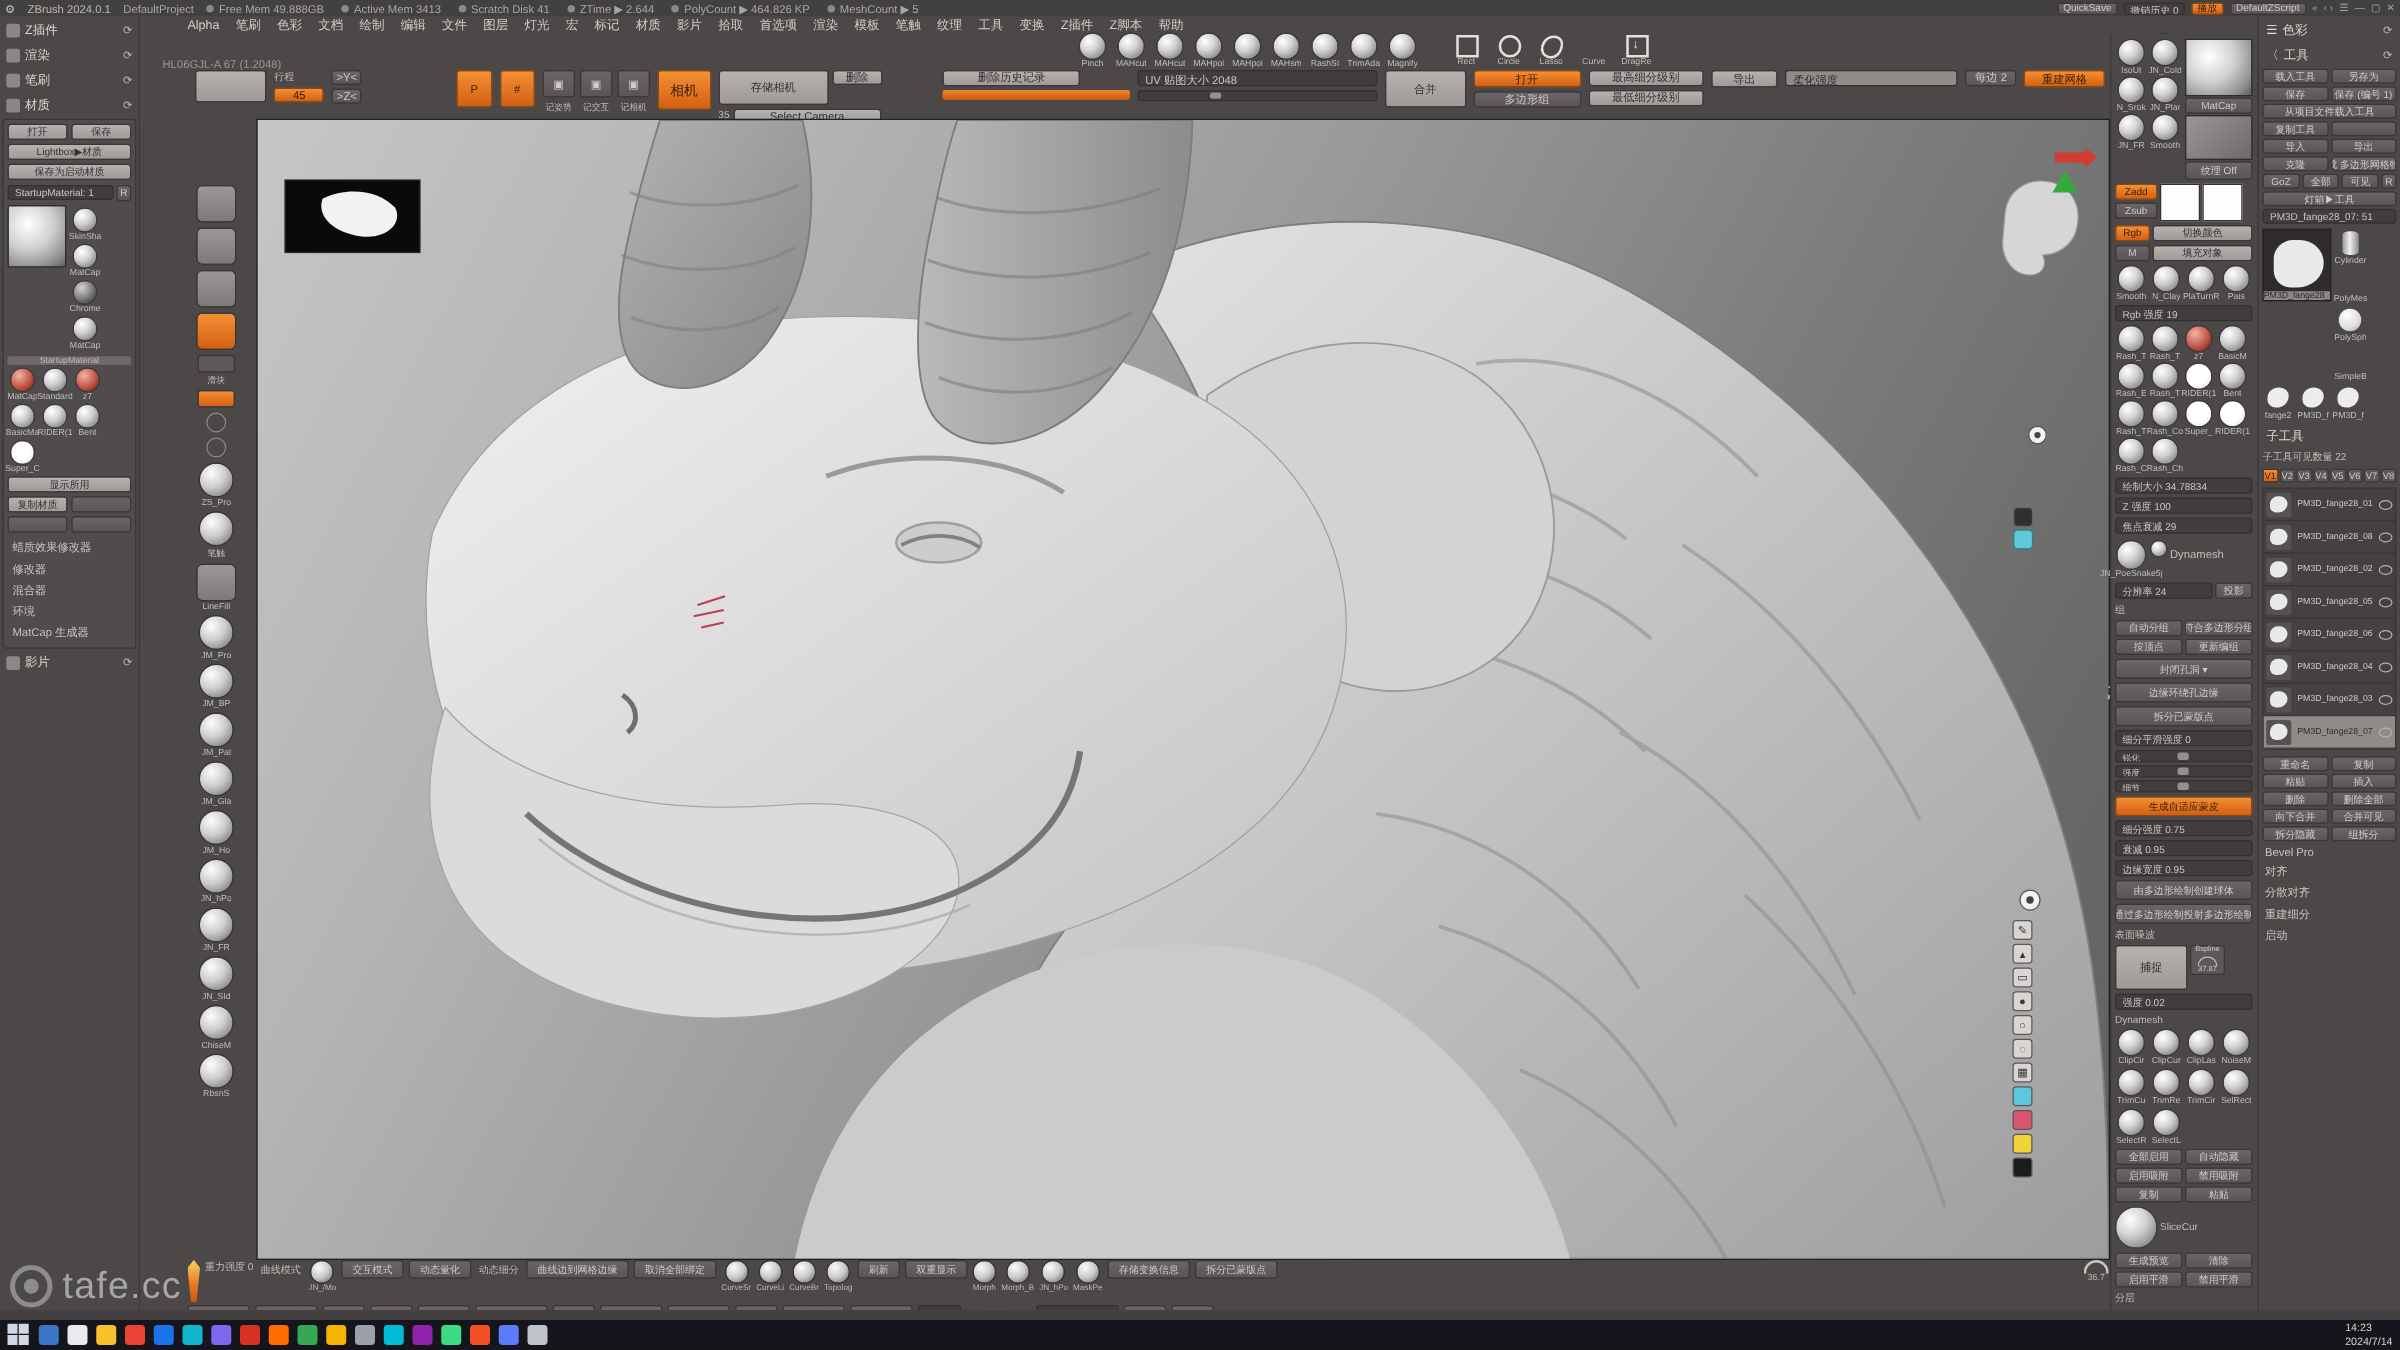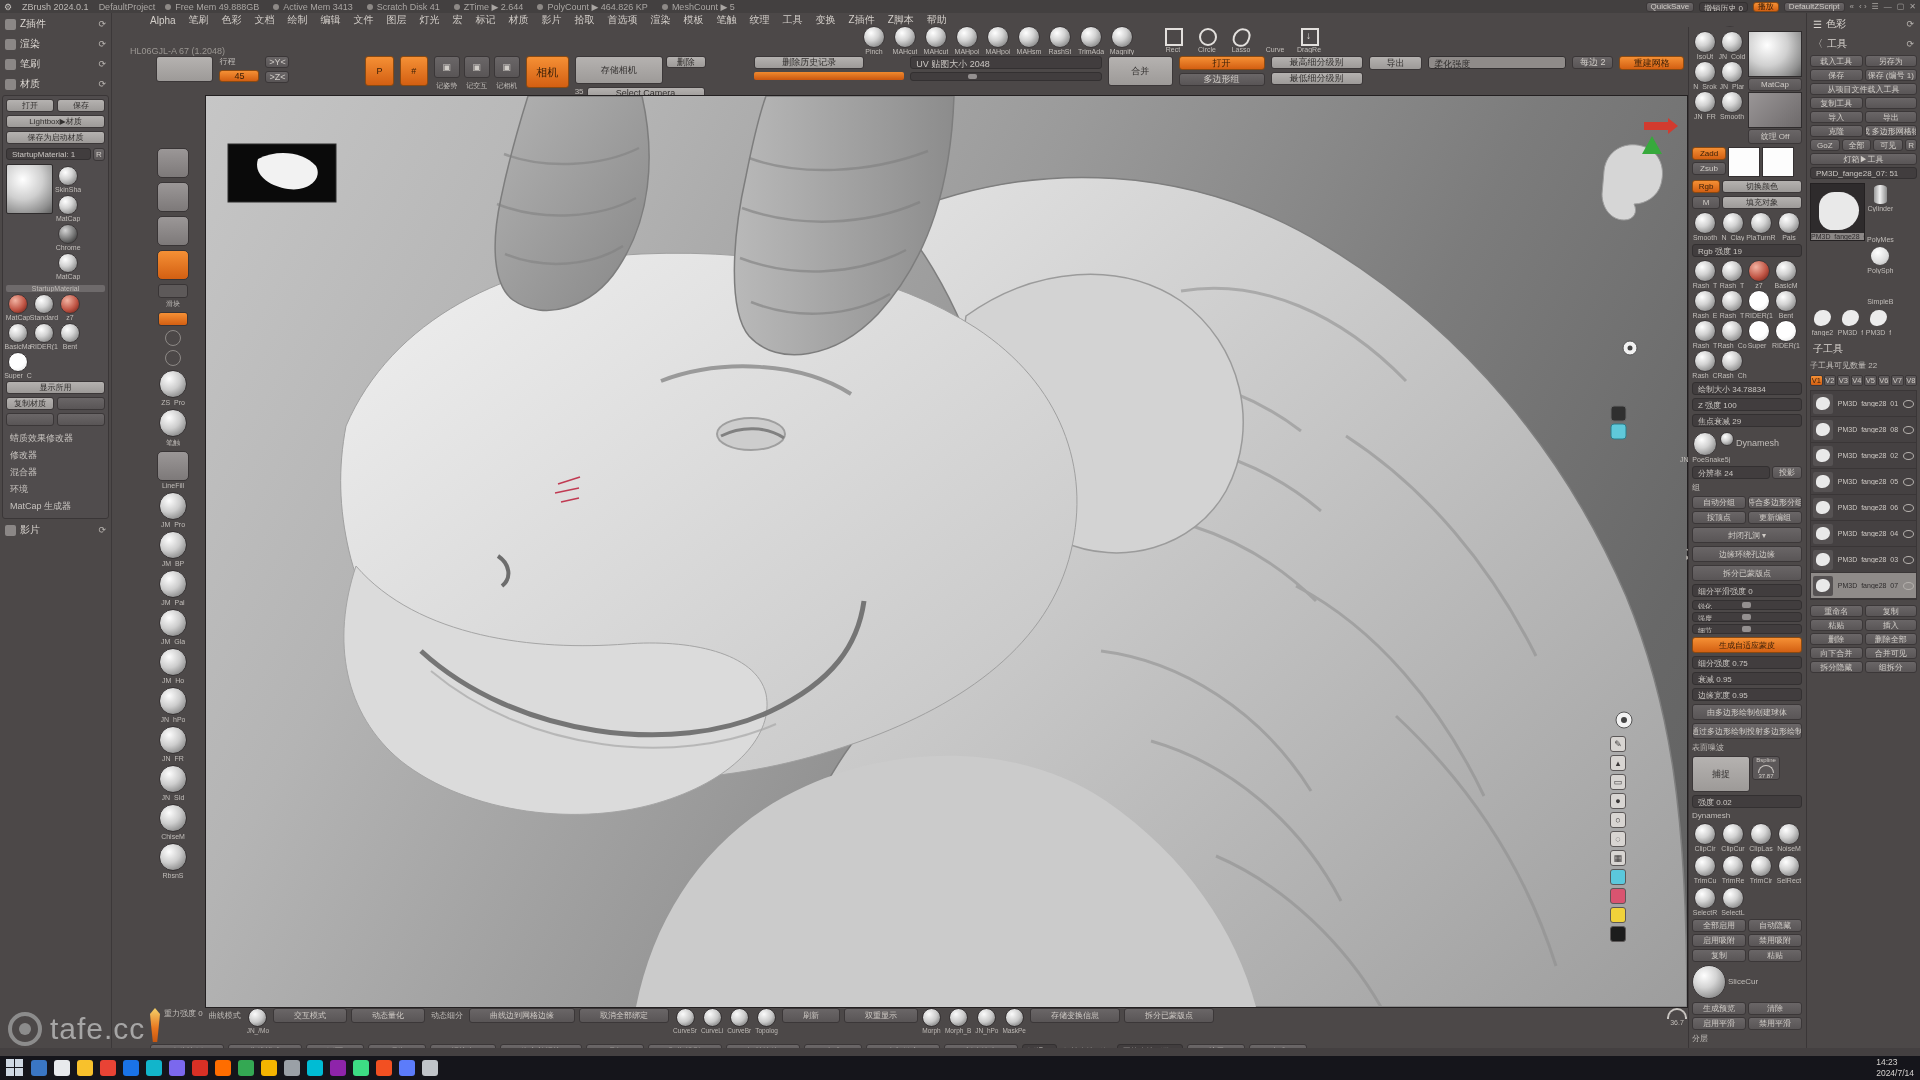--- a/index.html
+++ b/index.html
@@ -137,21 +137,21 @@
   #vtabs{display:flex;gap:1px;margin-top:2px}
   #vtabs .vt{flex:1;font-size:7.5px;text-align:center;background:#5c5859;border:1px solid #3b3738;border-radius:2px;color:#cfcac5}
   #vtabs .vt:first-child{background:linear-gradient(#f59035,#d35f12);color:#3c2008}
   .dact{display:grid;grid-template-columns:1fr 1fr;gap:2px;margin-top:3px}
   .dfoot{font-size:9px;color:#c9c5c1;padding:2px 2px}
   
   #bottom{left:150px;top:1008px;width:1540px;height:40px;display:flex;flex-direction:column;gap:2px}
   .brow{display:flex;gap:4px;align-items:flex-start}
   .bi{display:flex;flex-direction:column;align-items:center}
   .bi.btn2{background:linear-gradient(#6a6667,#595556);border:1px solid #3b3738;border-radius:3px;
-        font-size:8px;padding:1px 20px;white-space:nowrap}
+        font-size:8px;padding:1px 8px;white-space:nowrap}
   .bi.text2{font-size:8px;color:#c2beba;padding:2px 2px;white-space:nowrap}
   .bi.sphere2 .bx{width:17px;height:17px;border-radius:50%;border:1px solid #353132;
         background:radial-gradient(circle at 35% 30%,#fbfbfb,#c9c9c9 50%,#7e7e7e 85%)}
   .bi.sphere2 .tx{font-size:6.5px;color:#bdb9b5}
   .bi.slider2{background:#413d3e;border:1px solid #333031;border-radius:3px;font-size:8px;color:#c8c4c0;
         padding:1px 5px;white-space:nowrap}
   #pen{width:10px;height:34px;background:linear-gradient(#f5d26a,#e8761e 60%,#c9560f);
        clip-path:polygon(50% 0,100% 18%,72% 100%,28% 100%,0 18%)}
   #gauge{width:26px;height:20px;display:flex;flex-direction:column;align-items:center;font-size:7px;color:#c2beba}
   #gauge .dial{width:16px;height:9px;border-radius:16px 16px 0 0;border:2px solid #c9c5c1;border-bottom:none}
@@ -1185,20 +1185,27 @@
       <div class="btn d-btn">复制</div>
       <div class="btn d-btn">粘贴</div>
       <div class="btn d-btn">插入</div>
       <div class="btn d-btn">删除</div>
       <div class="btn d-btn">删除全部</div>
       <div class="btn d-btn">向下合并</div>
       <div class="btn d-btn">合并可见</div>
       <div class="btn d-btn">拆分隐藏</div>
       <div class="btn d-btn">组拆分</div>
     </div>
+  <div>
+      <div class="dfoot">Bevel Pro</div>
+      <div class="dfoot">对齐</div>
+      <div class="dfoot">分散对齐</div>
+      <div class="dfoot">重建细分</div>
+      <div class="dfoot">启动</div>
+    </div>
 </div>
 
 <div class="abs" id="bottom">
   <div class="brow">
     <div id="pen"></div>
     <span class="lbl">重力强度 0</span>
     <div class="brow" style="flex:1">
   <div class="bi text2">
     <span class="bx"></span>
     <span class="tx">曲线模式</span>

